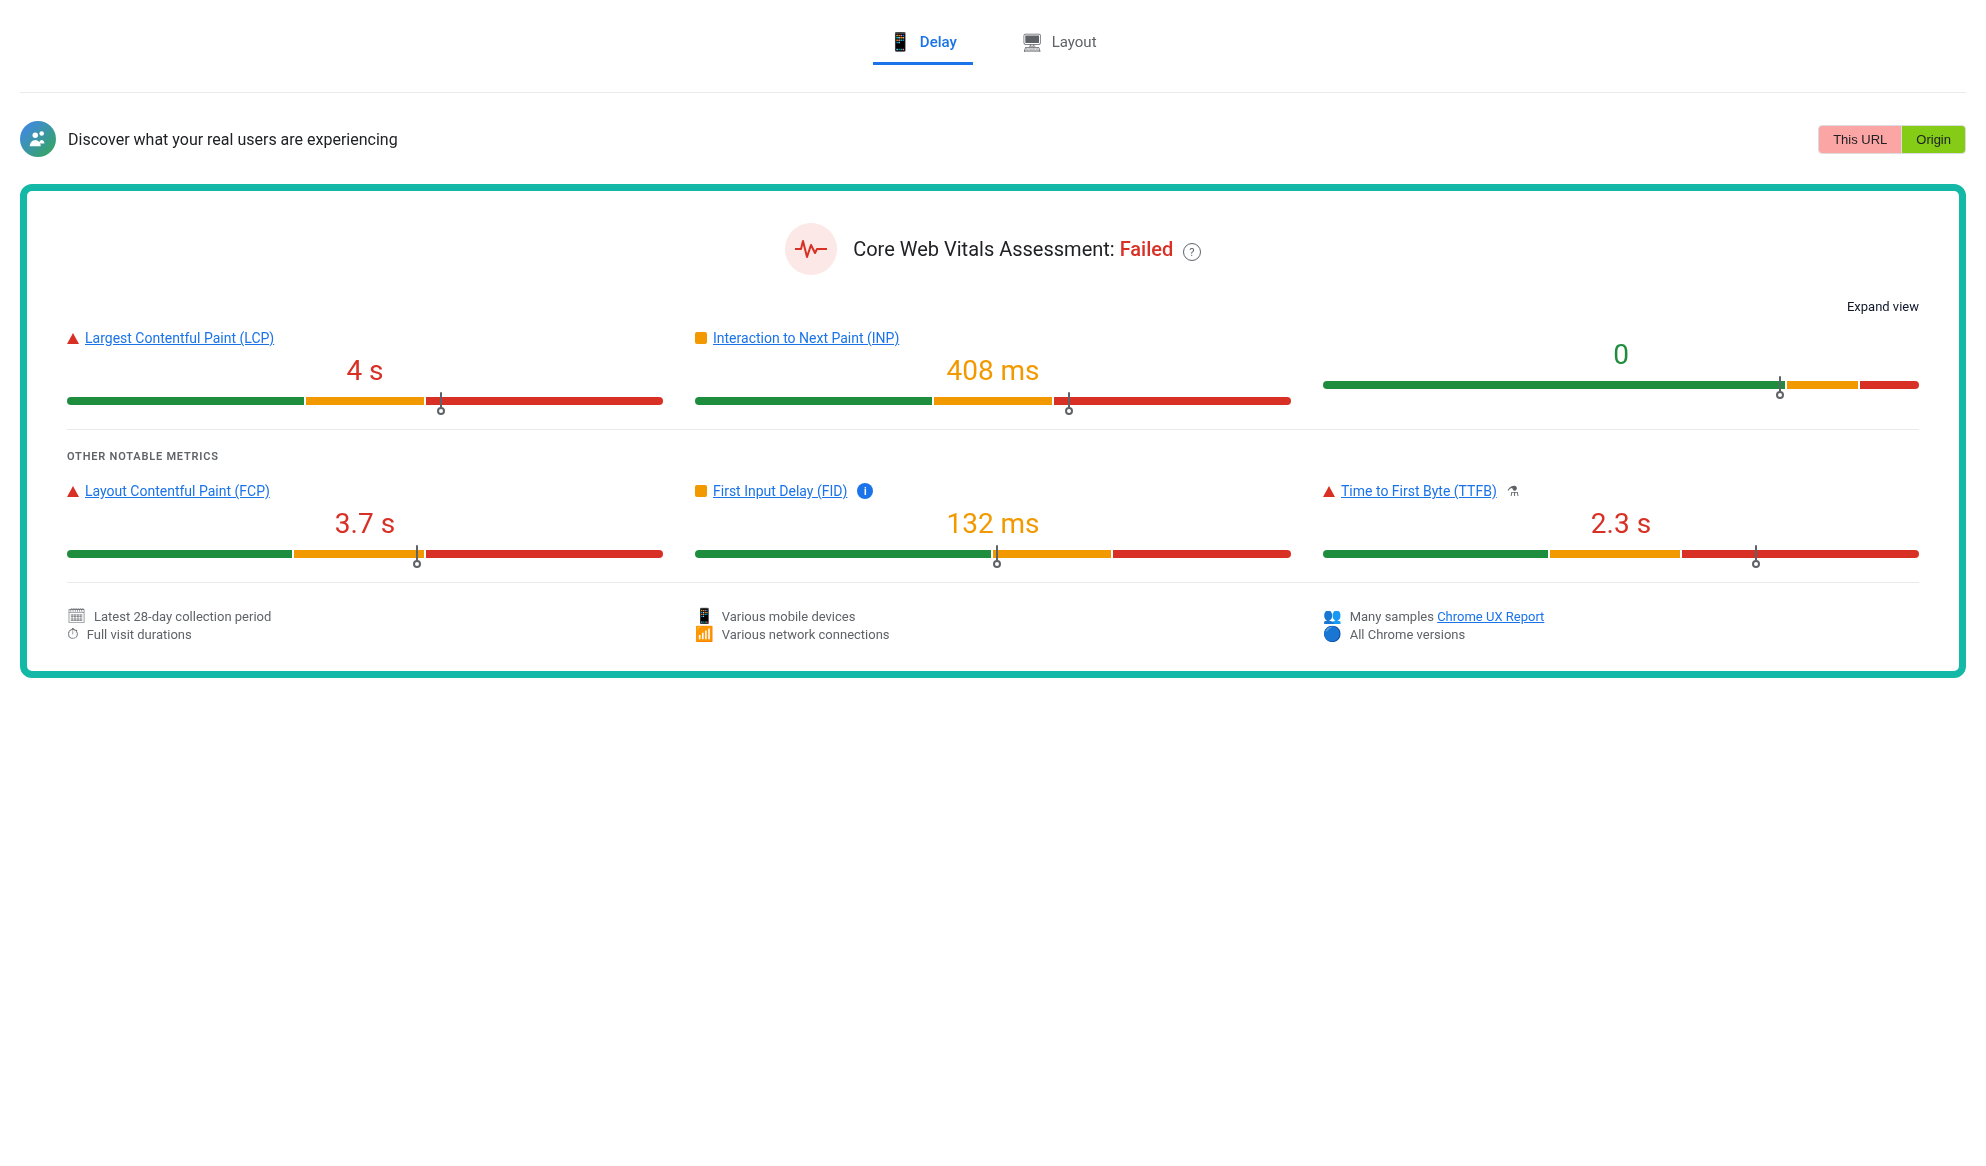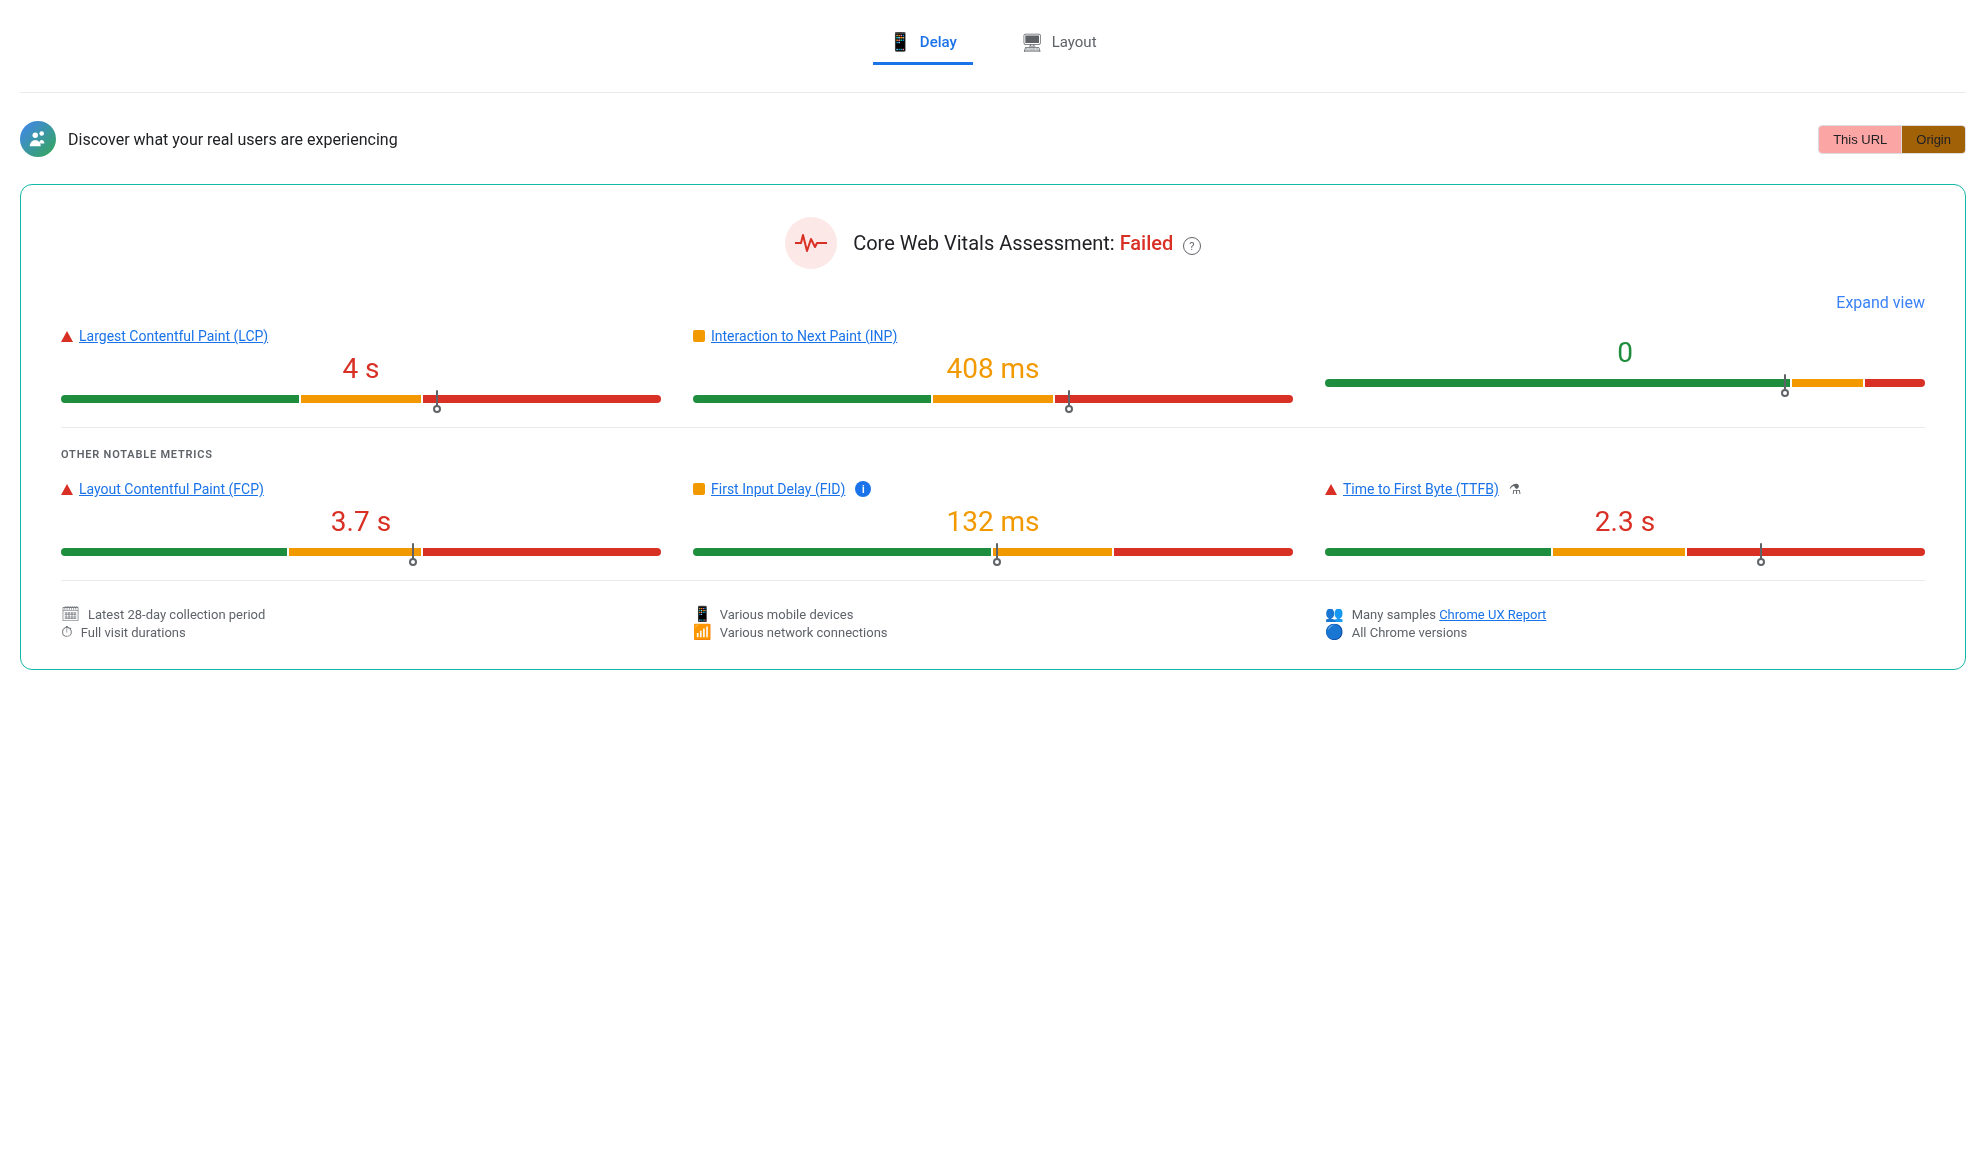--- a/index.html
+++ b/index.html
@@ -69,34 +69,34 @@
     .url-toggle {
       display: flex;
       border: 1px solid #dadce0;
       border-radius: 4px;
       overflow: hidden;
     }
     .url-toggle-btn {
       padding: 6px 14px;
       font-size: 13px;
       cursor: pointer;
-      background: #a16207;
+      background: #84cc16;
       color: #202124;
       border: none;
       border-right: 1px solid #dadce0;
     }
     .url-toggle-btn:last-child { border-right: none; }
     .url-toggle-btn.active {
       background: #fca5a5;
       font-weight: 500;
     }
 
     
     .main-card {
-      border: 1px solid #14b8a6;
+      border: 7px solid #14b8a6;
       border-radius: 12px;
       padding: 32px 40px 28px;
       margin-top: 27px;
     }
 
     
     .assessment-header {
       display: flex;
       align-items: center;
       justify-content: center;
@@ -125,22 +125,22 @@
       font-size: 11px;
       cursor: pointer;
       margin-left: 6px;
     }
     .expand-row {
       display: flex;
       justify-content: flex-end;
       margin-bottom: 16px;
     }
     .expand-link {
-      color: #3b82f6;
-      font-size: 16px;
+      color: #0f172a;
+      font-size: 13px;
       cursor: pointer;
       text-decoration: none;
     }
 
     
     .metrics-grid {
       display: grid;
       grid-template-columns: 1fr 1fr 1fr;
       gap: 24px 32px;
       margin-bottom: 24px;

